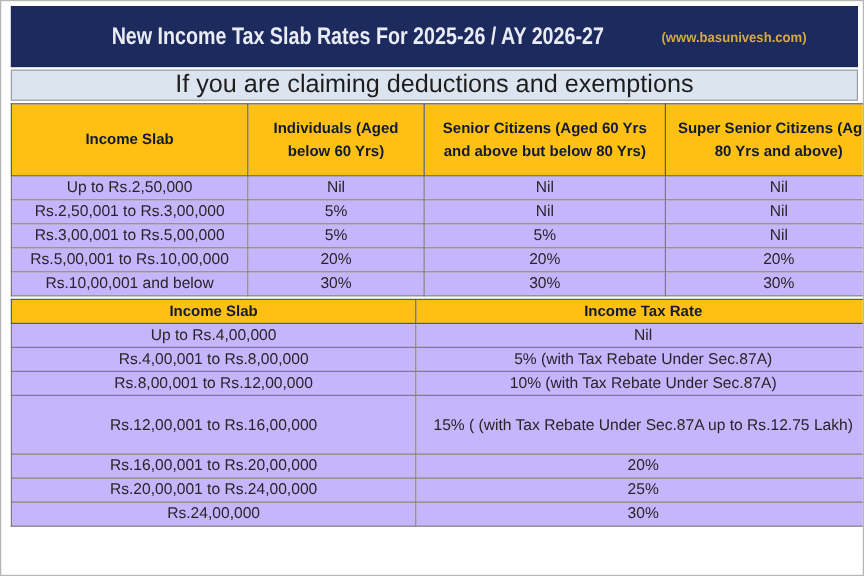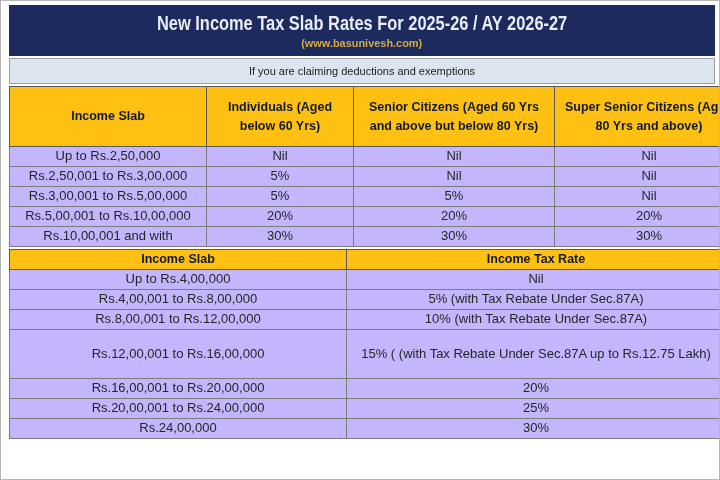--- a/index.html
+++ b/index.html
@@ -12,21 +12,21 @@
     overflow:hidden;
   }
   .page{
     width:706px;
     margin:4px 6px 3px 8px;
   }
   
   .navy-header{
     background:var(--navy,#1c2a5e);
     height:51px;
-    display:flex;flex-direction:column;align-items:center;justify-content:center;
+    display:flex;flex-direction:row;align-items:center;justify-content:center;
   }
   .title{
     color:#e9ecf5;
     font-size:20px;
     font-weight:bold;
     letter-spacing:0px;
     transform:scaleX(0.82);
     transform-origin:center;
     white-space:nowrap;
     line-height:1.1;
@@ -38,21 +38,21 @@
     margin-top:3px;
     transform:scaleX(0.95);
   }
   
   .band{
     background:var(--band,#dce4f0);
     border:1px solid #9aa0a8;
     height:24px;
     margin-top:2px;
     display:flex;align-items:center;justify-content:center;
-    font-size:11px;
+    font-size:21px;
     color:#1d1d1d;
   }
   
   table{
     border-collapse:collapse;
     width:706px;
     table-layout:fixed;
     margin-top:2px;
   }
   td,th{
@@ -127,21 +127,21 @@
       <td>5%</td>
       <td>Nil</td>
     </tr>
     <tr>
       <td>Rs.5,00,001 to Rs.10,00,000</td>
       <td>20%</td>
       <td>20%</td>
       <td>20%</td>
     </tr>
     <tr>
-      <td>Rs.10,00,001 and with</td>
+      <td>Rs.10,00,001 and below</td>
       <td>30%</td>
       <td>30%</td>
       <td>30%</td>
     </tr>
   </tbody>
     </table>
 
 
   <table id="table2">
     <tbody>

